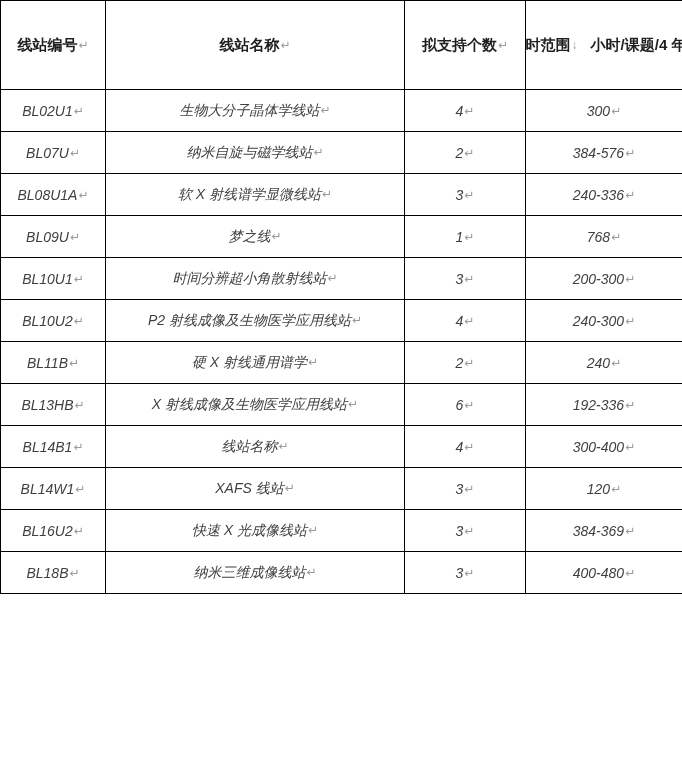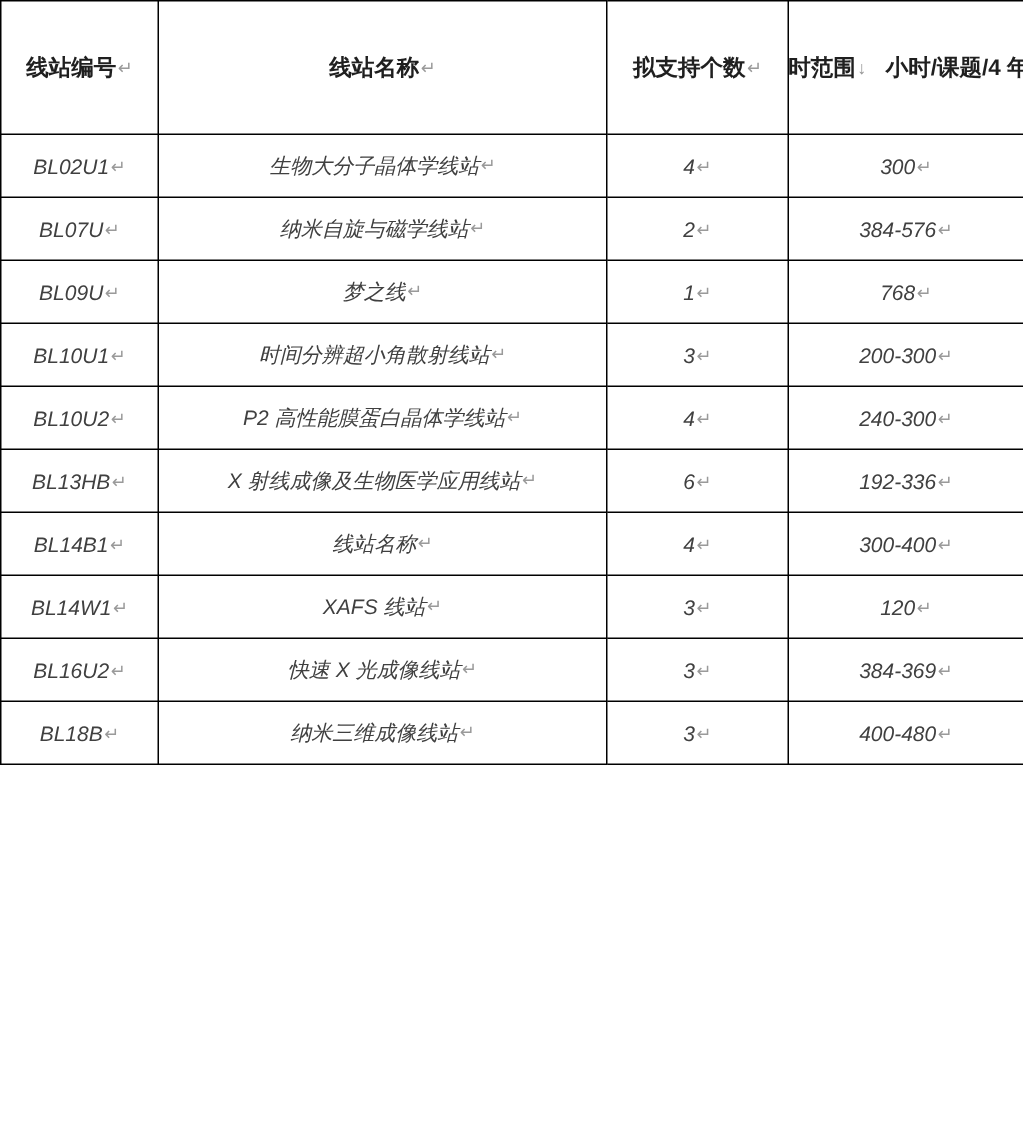--- a/index.html
+++ b/index.html
@@ -105,20 +105,34 @@
     </td>
     <td>
       <span>2</span><span class="mark">↵</span>
     </td>
     <td>
       <span>384-576</span><span class="mark">↵</span>
     </td>
   </tr>
       <tr>
     <td>
+      <span>BL08U1A</span><span class="mark">↵</span>
+    </td>
+    <td>
+      <span>软 X 射线谱学显微线站</span><span class="mark">↵</span>
+    </td>
+    <td>
+      <span>3</span><span class="mark">↵</span>
+    </td>
+    <td>
+      <span>240-336</span><span class="mark">↵</span>
+    </td>
+  </tr>
+      <tr>
+    <td>
       <span>BL09U</span><span class="mark">↵</span>
     </td>
     <td>
       <span>梦之线</span><span class="mark">↵</span>
     </td>
     <td>
       <span>1</span><span class="mark">↵</span>
     </td>
     <td>
       <span>768</span><span class="mark">↵</span>
@@ -136,27 +150,41 @@
     </td>
     <td>
       <span>200-300</span><span class="mark">↵</span>
     </td>
   </tr>
       <tr>
     <td>
       <span>BL10U2</span><span class="mark">↵</span>
     </td>
     <td>
-      <span>P2 高性能膜蛋白晶体学线站</span><span class="mark">↵</span>
+      <span>P2 射线成像及生物医学应用线站</span><span class="mark">↵</span>
     </td>
     <td>
       <span>4</span><span class="mark">↵</span>
     </td>
     <td>
       <span>240-300</span><span class="mark">↵</span>
+    </td>
+  </tr>
+      <tr>
+    <td>
+      <span>BL11B</span><span class="mark">↵</span>
+    </td>
+    <td>
+      <span>硬 X 射线通用谱学</span><span class="mark">↵</span>
+    </td>
+    <td>
+      <span>2</span><span class="mark">↵</span>
+    </td>
+    <td>
+      <span>240</span><span class="mark">↵</span>
     </td>
   </tr>
       <tr>
     <td>
       <span>BL13HB</span><span class="mark">↵</span>
     </td>
     <td>
       <span>X 射线成像及生物医学应用线站</span><span class="mark">↵</span>
     </td>
     <td>

